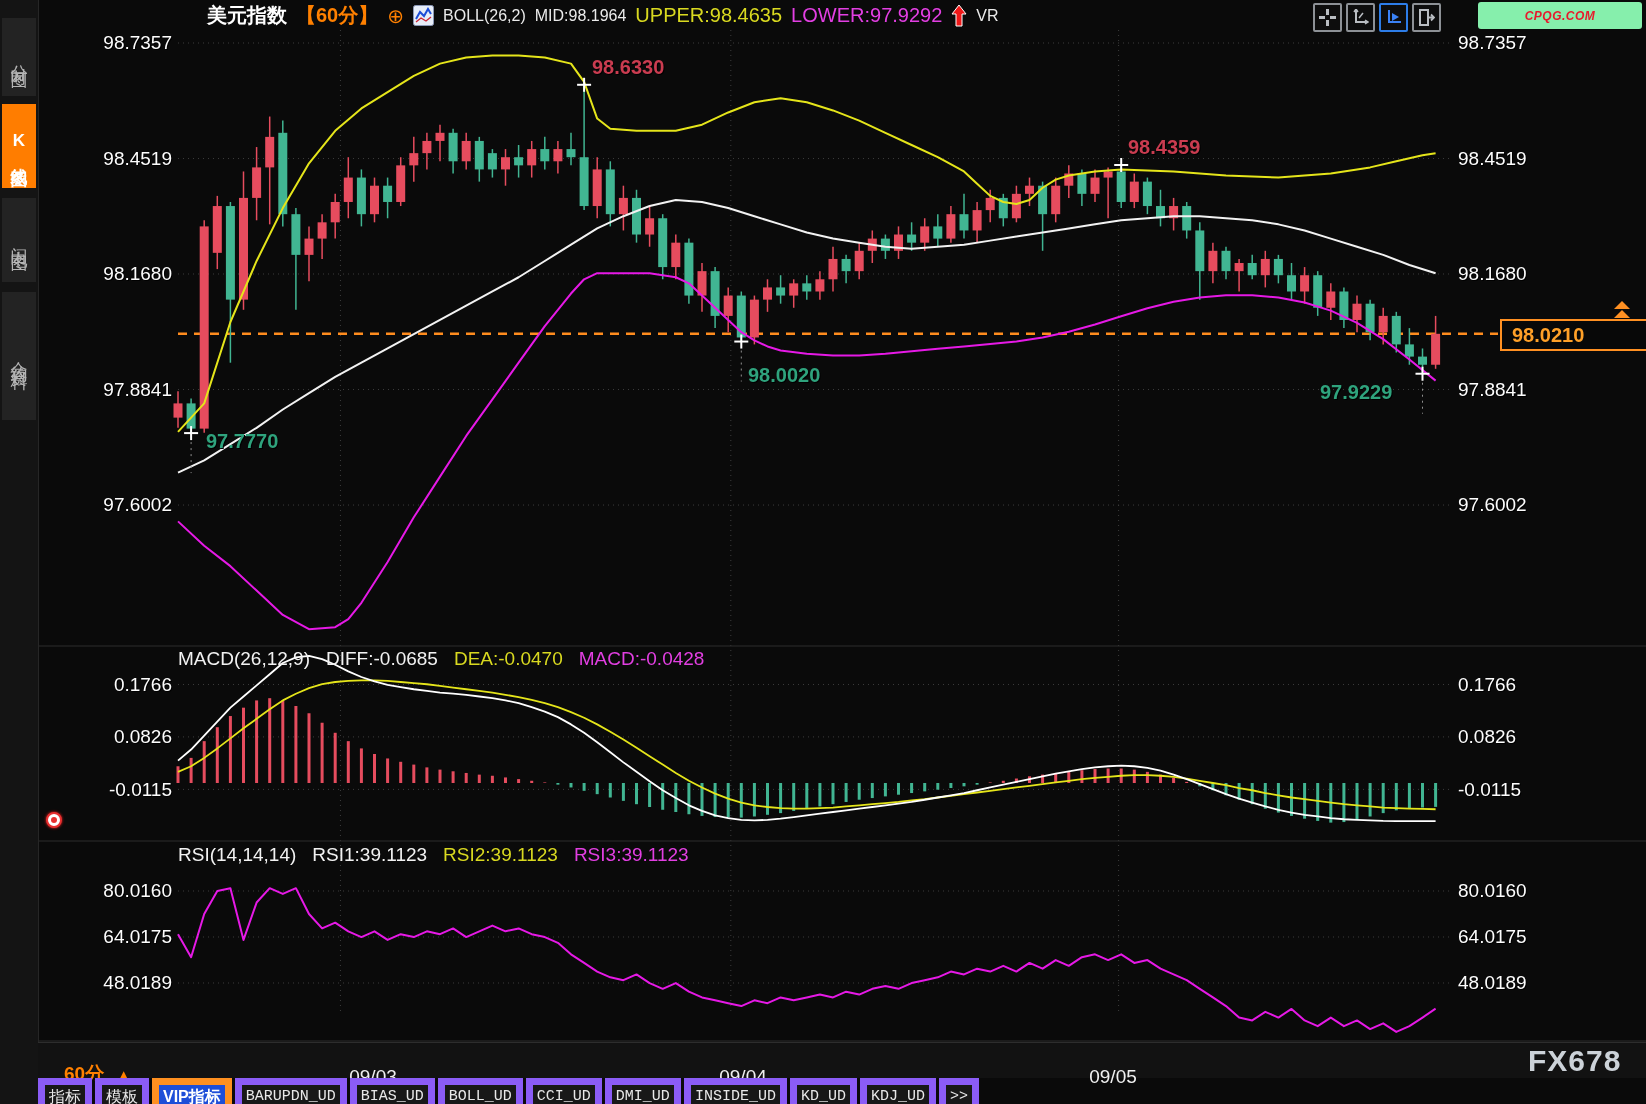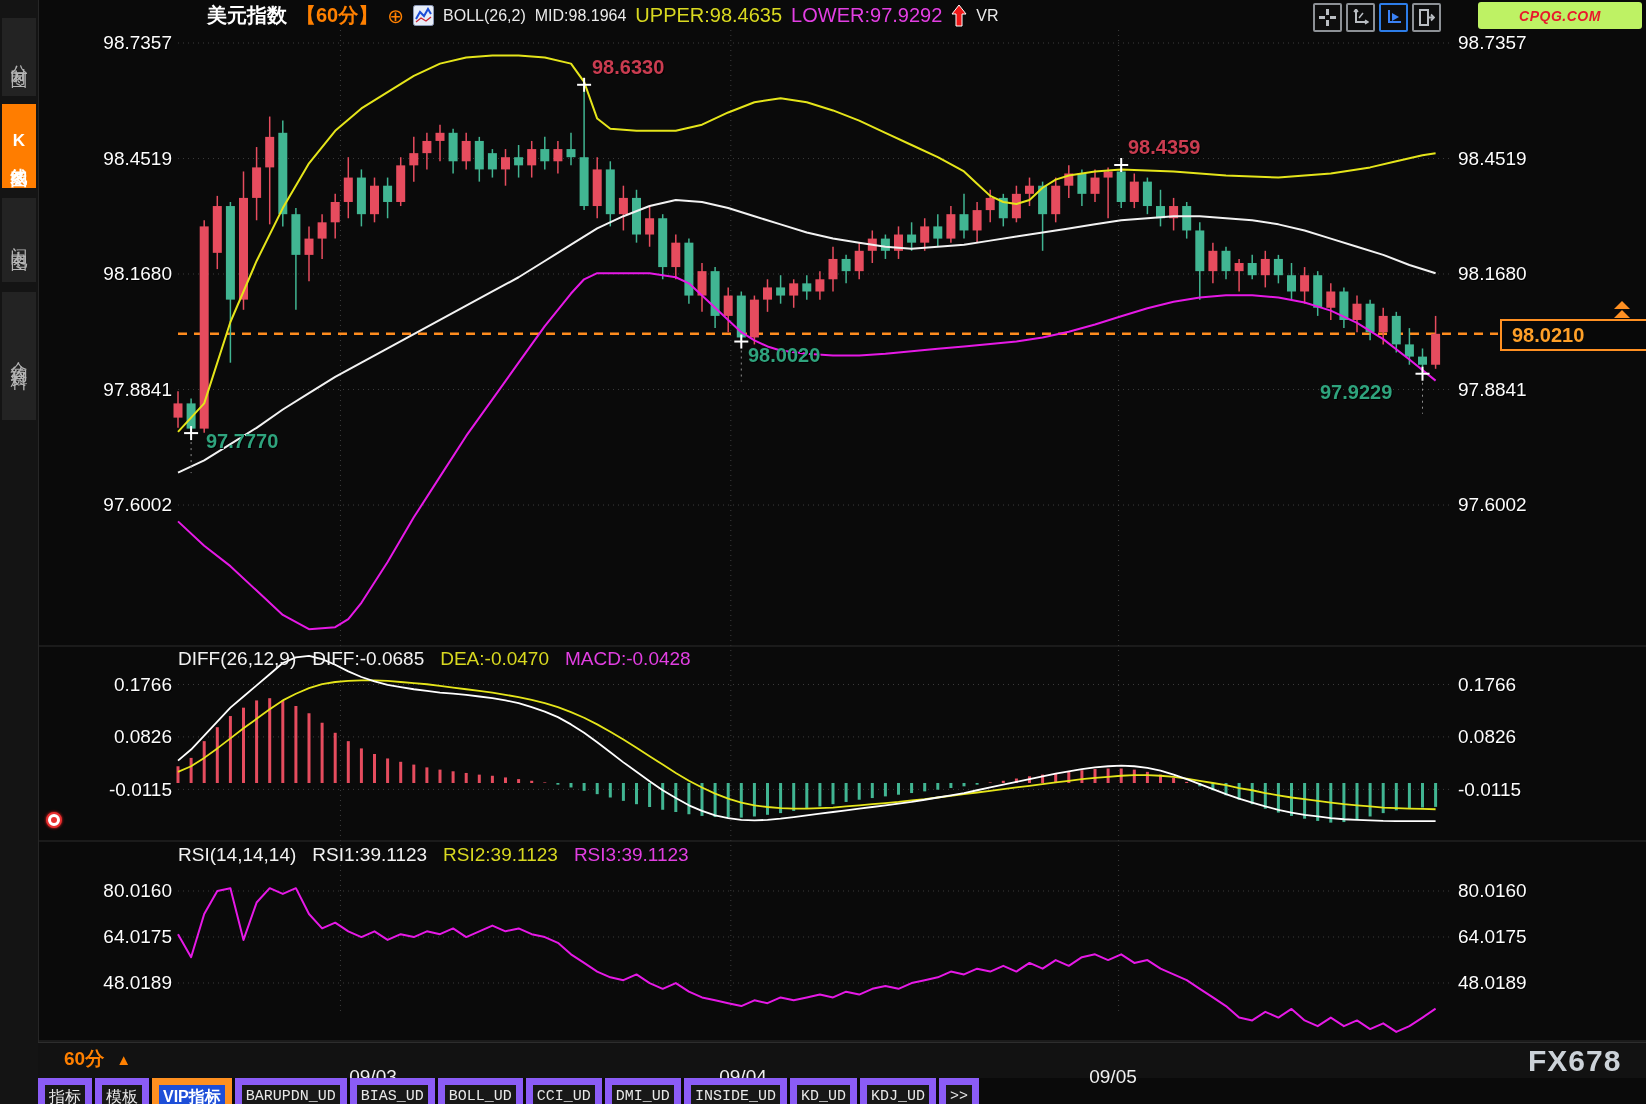--- a/index.html
+++ b/index.html
@@ -19,43 +19,43 @@
   .h-oplus{color:#ff8000;font-size:20px;line-height:20px;cursor:pointer;}
   .h-white{color:#ebebeb;font-size:16px;}
   .h-upper{color:#d9d920;font-size:20px;}
   .h-lower{color:#e23fe2;font-size:20px;}
   .mini-chart-icon{width:21px;height:21px;}
   
   .toolbar{position:absolute;left:1313px;top:3px;display:flex;gap:4px;}
   .tool{width:25px;height:25px;border:2px solid #8d9196;background:#0d0d0d;border-radius:2px;
         display:flex;align-items:center;justify-content:center;cursor:pointer;}
   .tool.blue{border-color:#2d7de8;}
-  .logo{position:absolute;left:1478px;top:2px;width:164px;height:27px;background:#bef264;border-radius:3px;
+  .logo{position:absolute;left:1478px;top:2px;width:164px;height:27px;background:#86efac;border-radius:3px;
         display:flex;align-items:center;justify-content:center;color:#e8192c;font-weight:bold;font-style:italic;
-        font-size:14px;letter-spacing:.5px;}
+        font-size:12px;letter-spacing:.5px;}
   
   .yl,.yr{position:absolute;font-size:19px;color:#fdfdfd;text-shadow:1px 1px 0 #000;}
   .yl{left:62px;width:110px;text-align:right;}
   .yr{left:1458px;width:110px;text-align:left;}
   
   .ann{position:absolute;font-size: 20px;font-weight:bold;text-shadow:1px 1px 0 #000;}
   .ann.red{color:#ca3c50;}
   .ann.green{color:#2fa37d;}
   .ann.mag{color:#2fa37d;}
   
   .ind-header{position:absolute;left:178px;display:flex;gap:16px;font-size:19px;white-space:nowrap;}
   .iw{color:#f2f2f2;} .iy{color:#d9d920;} .im{color:#e23fe2;}
   
   .price-tag{position:absolute;left:1500px;top:319px;width:138px;height:28px;border:2px solid #ff9022;background:#080808;
              color:#ffa028;font-size:20px;font-weight:bold;display:flex;align-items:center;padding-left:10px;}
   .tri{position:absolute;width:0;height:0;border-left:8px solid transparent;border-right:8px solid transparent;
        border-bottom:8px solid #ff9022;}
   
   .date-row{position:absolute;left:38px;top:1042px;width:1608px;height:35px;background:#121212;border-top:1px solid #2d2d2d;}
-  .period-chip{position:absolute;left:26px;top:3px;color:#ff8000;font-size:19px;font-weight:bold;cursor:pointer;display:flex;gap:12px;align-items:center;}
+  .period-chip{position:absolute;left:26px;top:18px;color:#ff8000;font-size:19px;font-weight:bold;cursor:pointer;display:flex;gap:12px;align-items:center;}
   .period-chip .tri-up{color:#ff8000;font-size:15px;}
   .xdate{position:absolute;top:23px;width:90px;text-align:center;color:#f0f0f0;font-size:19px;}
   .watermark{position:absolute;left:1528px;top:1044px;color:#ccd2d8;font-size:30px;font-weight:bold;letter-spacing:1px;}
   
   .tabs{position:absolute;left:38px;top:1078px;display:flex;gap:3px;}
   .tab{height:23px;line-height:23px;padding:0 4px;background:#181818;border:7px solid #8b5cf6;color:#e8e8e8;
        font-family:"Liberation Mono","DejaVu Sans Mono",monospace;font-size:15px;cursor:pointer;white-space:nowrap;}
   .tab.cjk{font-family:"Liberation Sans",sans-serif;font-size:16px;}
   .tab.active{background:#1d4ed8;border-color:#ff9020;color:#fff;font-weight:bold;text-align:center;}
   
@@ -469,30 +469,30 @@
 <div class="yl" style="top:379px;">97.8841</div>
 <div class="yl" style="top:494px;">97.6002</div>
 <div class="yr" style="top:32px;">98.7357</div>
 <div class="yr" style="top:148px;">98.4519</div>
 <div class="yr" style="top:263px;">98.1680</div>
 <div class="yr" style="top:379px;">97.8841</div>
 <div class="yr" style="top:494px;">97.6002</div>
 
 <div class="ann green" style="left:206px;top:430px;">97.7770</div>
 <div class="ann red" style="left:592px;top:56px;">98.6330</div>
-<div class="ann green" style="left:748px;top:344px;">98.0020</div>
+<div class="ann green" style="left:748px;top:364px;">98.0020</div>
 <div class="ann red" style="left:1128px;top:136px;">98.4359</div>
 <div class="ann mag" style="left:1320px;top:381px;">97.9229</div>
 
 <div class="tri" style="left:1614px;top:301px;"></div>
 <div class="tri" style="left:1614px;top:310px;"></div>
 <div class="price-tag">98.0210</div>
 
 <div class="ind-header" style="top:648px;">
-  <span class="iw">DIFF(26,12,9)</span>
+  <span class="iw">MACD(26,12,9)</span>
   <span class="iw">DIFF:-0.0685</span>
   <span class="iy">DEA:-0.0470</span>
   <span class="im">MACD:-0.0428</span>
 </div>
 <div class="yl" style="top:674px;">0.1766</div>
 <div class="yl" style="top:726px;">0.0826</div>
 <div class="yl" style="top:779px;">-0.0115</div>
 <div class="yr" style="top:674px;">0.1766</div>
 <div class="yr" style="top:726px;">0.0826</div>
 <div class="yr" style="top:779px;">-0.0115</div>

